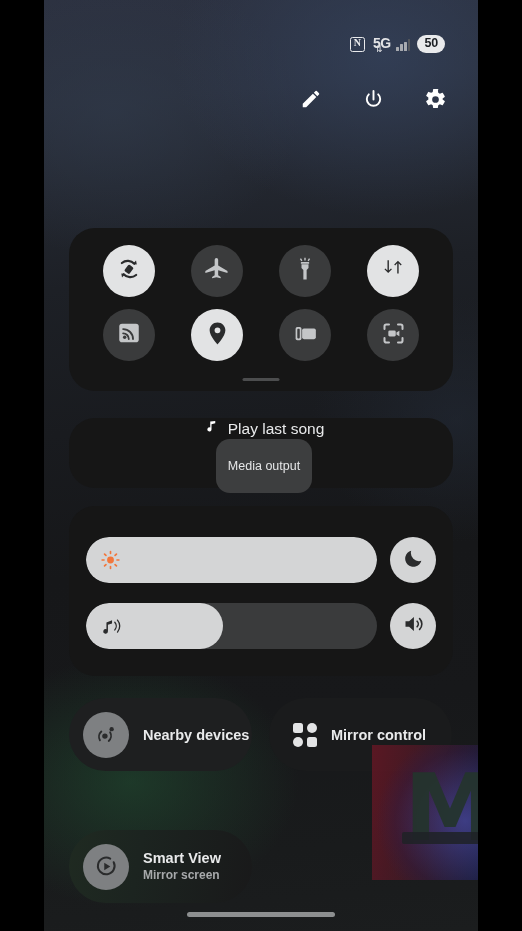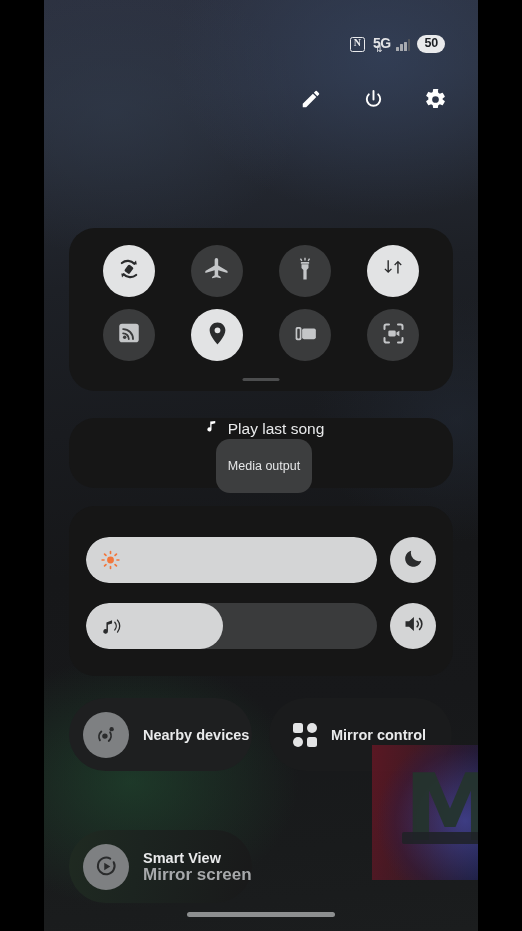--- a/index.html
+++ b/index.html
@@ -88,21 +88,21 @@
   
   .shortcut-row { position:absolute; left:25px; display:flex; gap:17px;font-weight:bold; }
   .sc { height:73px; border-radius:37px; display:flex; align-items:center; cursor:pointer; }
   #sc-nearby { width:183px; background:#1e1f20; padding-left:14px; }
   #sc-device { width:183px; background:#1a1b1c; padding-left:24px; }
   #sc-smart  { width:183px; background:linear-gradient(100deg,#1f2a21 0%,#1c2420 38%,#19191a 100%); padding-left:14px; }
   .sc .circ { width:46px; height:46px; border-radius:50%; background:#7e8082;
               display:flex; align-items:center; justify-content:center; flex:0 0 auto; }
   .sc .txt { margin-left:14px; }
   .sc .t1 { color:#e9eaeb; font-size:14.5px; line-height:17px; }
-  .sc .t2 { color:#a7a9ab; font-size:17px; line-height:16px; }
+  .sc .t2 { color:#a7a9ab; font-size:12px; line-height:16px; }
   .sc .lbl-single { color:#e9eaeb; font-size:14.5px; margin-left:14px; }
   .dotgrid { width:24px; height:24px; display:grid; grid-template-columns:1fr 1fr;
              grid-template-rows:1fr 1fr; gap:4px; flex:0 0 auto; }
   .dotgrid span { background:#e3e4e5; border-radius:2.5px; }
   .dotgrid span:nth-child(2), .dotgrid span:nth-child(3) { border-radius:50%; }
 
   
   .home-ind { position:absolute; left:50%; transform:translateX(-50%); bottom:14px;
               width:148px; height:5px; border-radius:3px; background:#8d8f90; cursor:pointer; }
 

